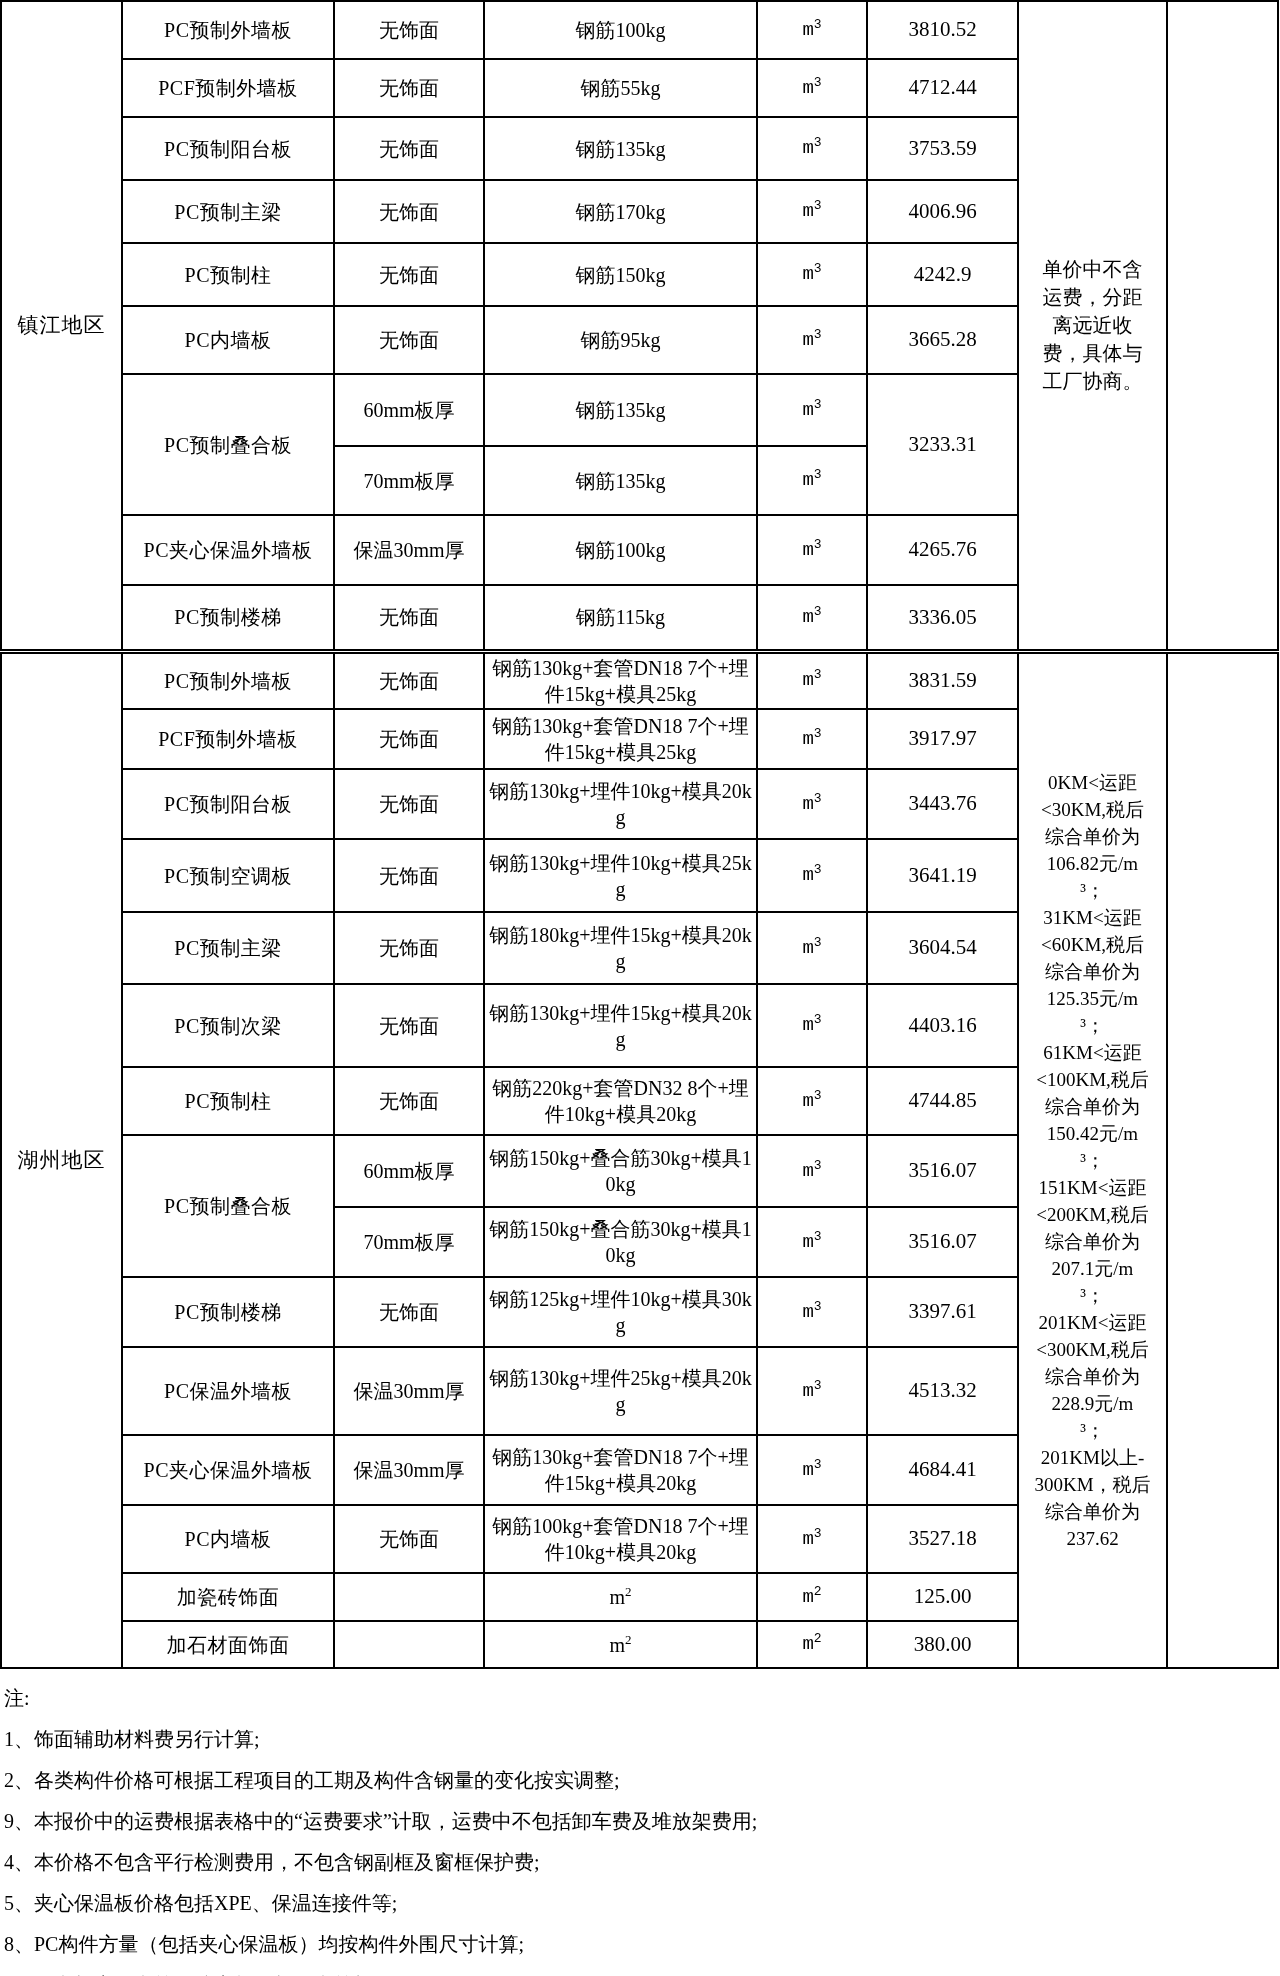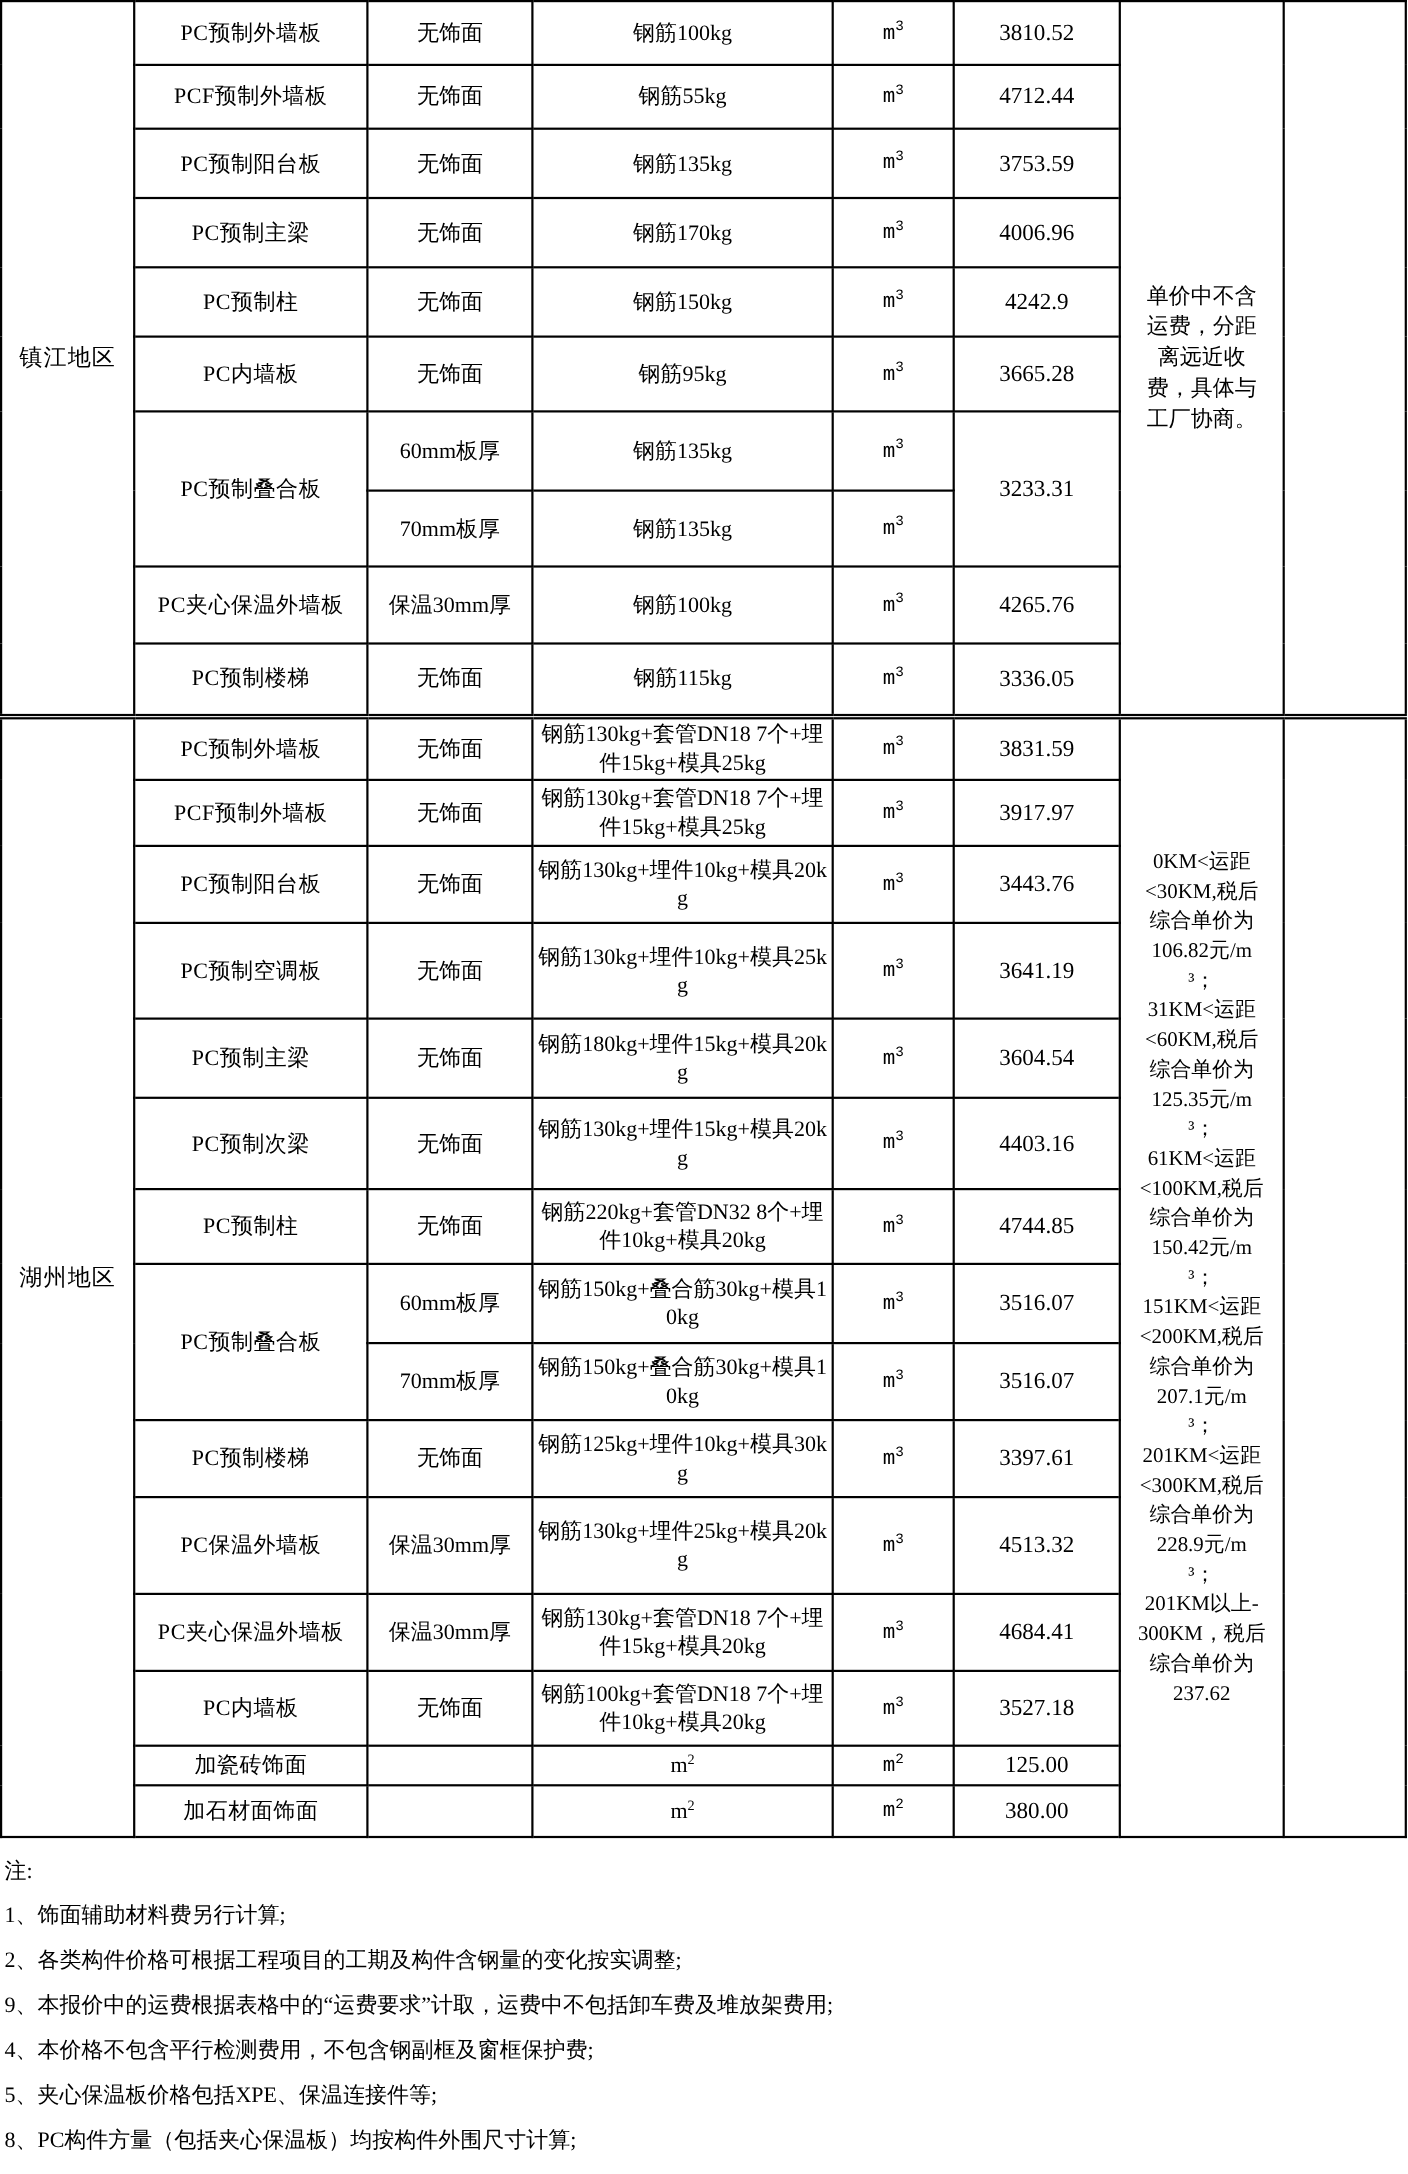--- a/index.html
+++ b/index.html
@@ -166,21 +166,21 @@
           <td class="unit"><span>m</span><sup>3</sup></td>
           <td class="price">3917.97</td>
         </tr>
         <tr style="height: 70px;">
           <td class="comp">PC预制阳台板</td>
           <td class="finish">无饰面</td>
           <td class="spec">钢筋130kg+埋件10kg+模具20kg</td>
           <td class="unit"><span>m</span><sup>3</sup></td>
           <td class="price">3443.76</td>
         </tr>
-        <tr style="height: 87px;">
+        <tr style="height: 73px;">
           <td class="comp">PC预制空调板</td>
           <td class="finish">无饰面</td>
           <td class="spec">钢筋130kg+埋件10kg+模具25kg</td>
           <td class="unit"><span>m</span><sup>3</sup></td>
           <td class="price">3641.19</td>
         </tr>
         <tr style="height: 72px;">
           <td class="comp">PC预制主梁</td>
           <td class="finish">无饰面</td>
           <td class="spec">钢筋180kg+埋件15kg+模具20kg</td>
@@ -235,21 +235,21 @@
           <td class="unit"><span>m</span><sup>3</sup></td>
           <td class="price">4684.41</td>
         </tr>
         <tr style="height: 68px;">
           <td class="comp">PC内墙板</td>
           <td class="finish">无饰面</td>
           <td class="spec">钢筋100kg+套管DN18 7个+埋件10kg+模具20kg</td>
           <td class="unit"><span>m</span><sup>3</sup></td>
           <td class="price">3527.18</td>
         </tr>
-        <tr style="height: 36px;">
+        <tr style="height: 48px;">
           <td class="comp">加瓷砖饰面</td>
           <td class="finish"></td>
           <td class="spec"><span>m</span><sup>2</sup></td>
           <td class="unit"><span>m</span><sup>2</sup></td>
           <td class="price">125.00</td>
         </tr>
         <tr style="height: 47px;">
           <td class="comp">加石材面饰面</td>
           <td class="finish"></td>
           <td class="spec"><span>m</span><sup>2</sup></td>

